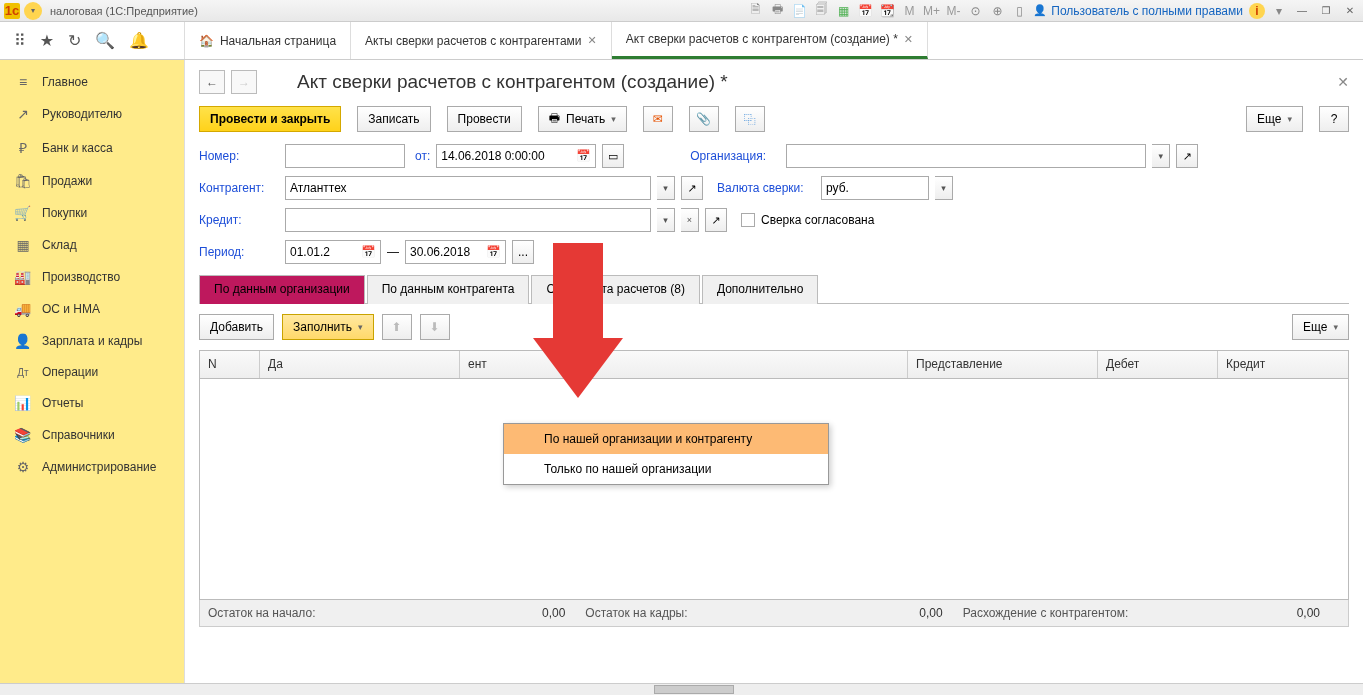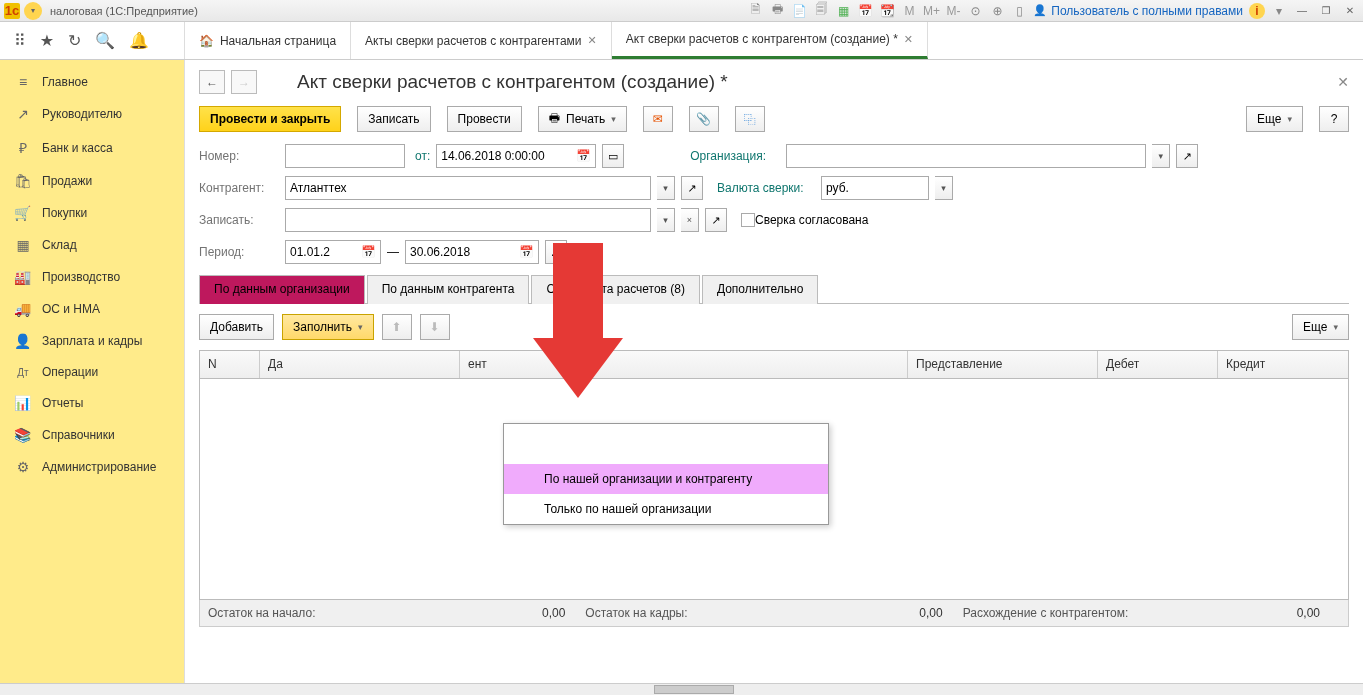--- a/index.html
+++ b/index.html
@@ -43,22 +43,22 @@
 .btnbar { display: flex; align-items: center; gap: 16px; margin-bottom: 12px; }
 .btn { height: 26px; padding: 0 10px; border: 1px solid #aaa; background: linear-gradient(#fff,#eee); display: inline-flex; align-items: center; gap: 6px; cursor: pointer; font-size: 12px; }
 .btn.primary { background: linear-gradient(#ffe24a,#ffd21a); border-color: #d4a800; font-weight: bold; }
 .btn .dd { font-size: 9px; color: #666; }
 .btnbar .spacer { flex: 1; }
 .iconbtn { width: 30px; height: 26px; border: 1px solid #aaa; background: linear-gradient(#fff,#eee); display: inline-flex; align-items: center; justify-content: center; cursor: pointer; }
 
 
 .form { display: flex; flex-direction: column; gap: 8px; margin-bottom: 10px; }
 .frow { display: flex; align-items: center; gap: 6px; }
-.lbl { width: 80px; color: #737373; }
-.lbl2 { color: #0f766e; }
+.lbl { width: 80px; color: #1d4ed8; }
+.lbl2 { color: #1d4ed8; }
 .inp { height: 24px; border: 1px solid #aaa; background: #fff; padding: 2px 4px; }
 .inp.date { width: 160px; display: flex; align-items: center; justify-content: space-between; }
 .inp.sel { display: flex; align-items: center; }
 .combo-btn { width: 18px; height: 24px; border: 1px solid #aaa; border-left: none; background: linear-gradient(#fff,#eee); display: inline-flex; align-items: center; justify-content: center; font-size: 9px; color: #555; }
 .small-ico { width: 22px; height: 24px; border: 1px solid #aaa; background: linear-gradient(#fff,#eee); display: inline-flex; align-items: center; justify-content: center; font-size: 11px; }
 .chk { width: 14px; height: 14px; border: 1px solid #aaa; background: #fff; }
 
 
 .doctabs { display: flex; border-bottom: 1px solid #bbb; }
 .doctab { padding: 6px 14px 8px; border: 1px solid #bbb; border-bottom: none; background: #f0f0f0; margin-right: 2px; cursor: pointer; position: relative; top: 1px; }
@@ -82,21 +82,21 @@
 
 
 .totals { display: flex; background: #f0f0f0; border: 1px solid #ccc; border-top: none; padding: 6px 8px; align-items: center; }
 .totals .lblf { color: #555; }
 .totals .valf { margin-left: auto; color: #333; min-width: 60px; text-align: right; padding-right: 20px; }
 .totals .seg { display: flex; align-items: center; flex: 1; }
 
 
 .menu { position: absolute; left: 318px; top: 363px; width: 326px; background: #fff; border: 1px solid #999; box-shadow: 2px 2px 6px rgba(0,0,0,0.2); z-index: 20; }
 .menu .mi { padding: 8px 12px 8px 40px; cursor: pointer; }
-.menu .mi.sel { background: #f0abfc; margin-top: 40px; }
+.menu .mi.sel { background: #fdba74; }
 
 
 .arrow { position: absolute; left: 348px; top: 183px; z-index: 30; pointer-events: none; }
 
 
 .hscroll { position: absolute; bottom: 0; left: 0; right: 0; height: 12px; background: #eee; border-top: 1px solid #ccc; }
 .hscroll .thumb { position: absolute; left: 48%; top: 1px; width: 80px; height: 9px; background: #ccc; border: 1px solid #aaa; }
 </style>
 </head>
 <body>
@@ -269,39 +269,39 @@
         <div class="combo-btn">▾</div>
         <div class="small-ico">↗</div>
         <span class="lbl2" style="margin-left:8px;width:98px;display:inline-block">Валюта сверки:</span>
         <div class="inp sel" style="width:108px">
             <span>руб.</span>
           </div>
         <div class="combo-btn">▾</div>
       </div>
 
       <div class="frow">
-        <span class="lbl">Записать:</span>
+        <span class="lbl">Кредит:</span>
         <input class="inp" style="width: 366px;">
         <div class="combo-btn">▾</div>
         <div class="combo-btn">×</div>
         <div class="small-ico">↗</div>
-        <span style="margin-left:8px;display:inline-flex;align-items:flex-start;">
+        <span style="margin-left:8px;display:inline-flex;align-items:flex-start;gap:6px">
           <span class="chk"></span>
           <span>Сверка согласована</span>
         </span>
       </div>
 
       <div class="frow">
         <span class="lbl">Период:</span>
         <div class="inp date" style="width:96px">
             <span>01.01.2</span>
             <span>📅</span>
           </div>
         <span>—</span>
-        <div class="inp date" style="width:134px">
+        <div class="inp date" style="width:101px">
             <span>30.06.2018</span>
             <span>📅</span>
           </div>
         <div class="small-ico">
             <span>...</span>
           </div>
       </div>
     </div>
 
     <div class="doctabs">

